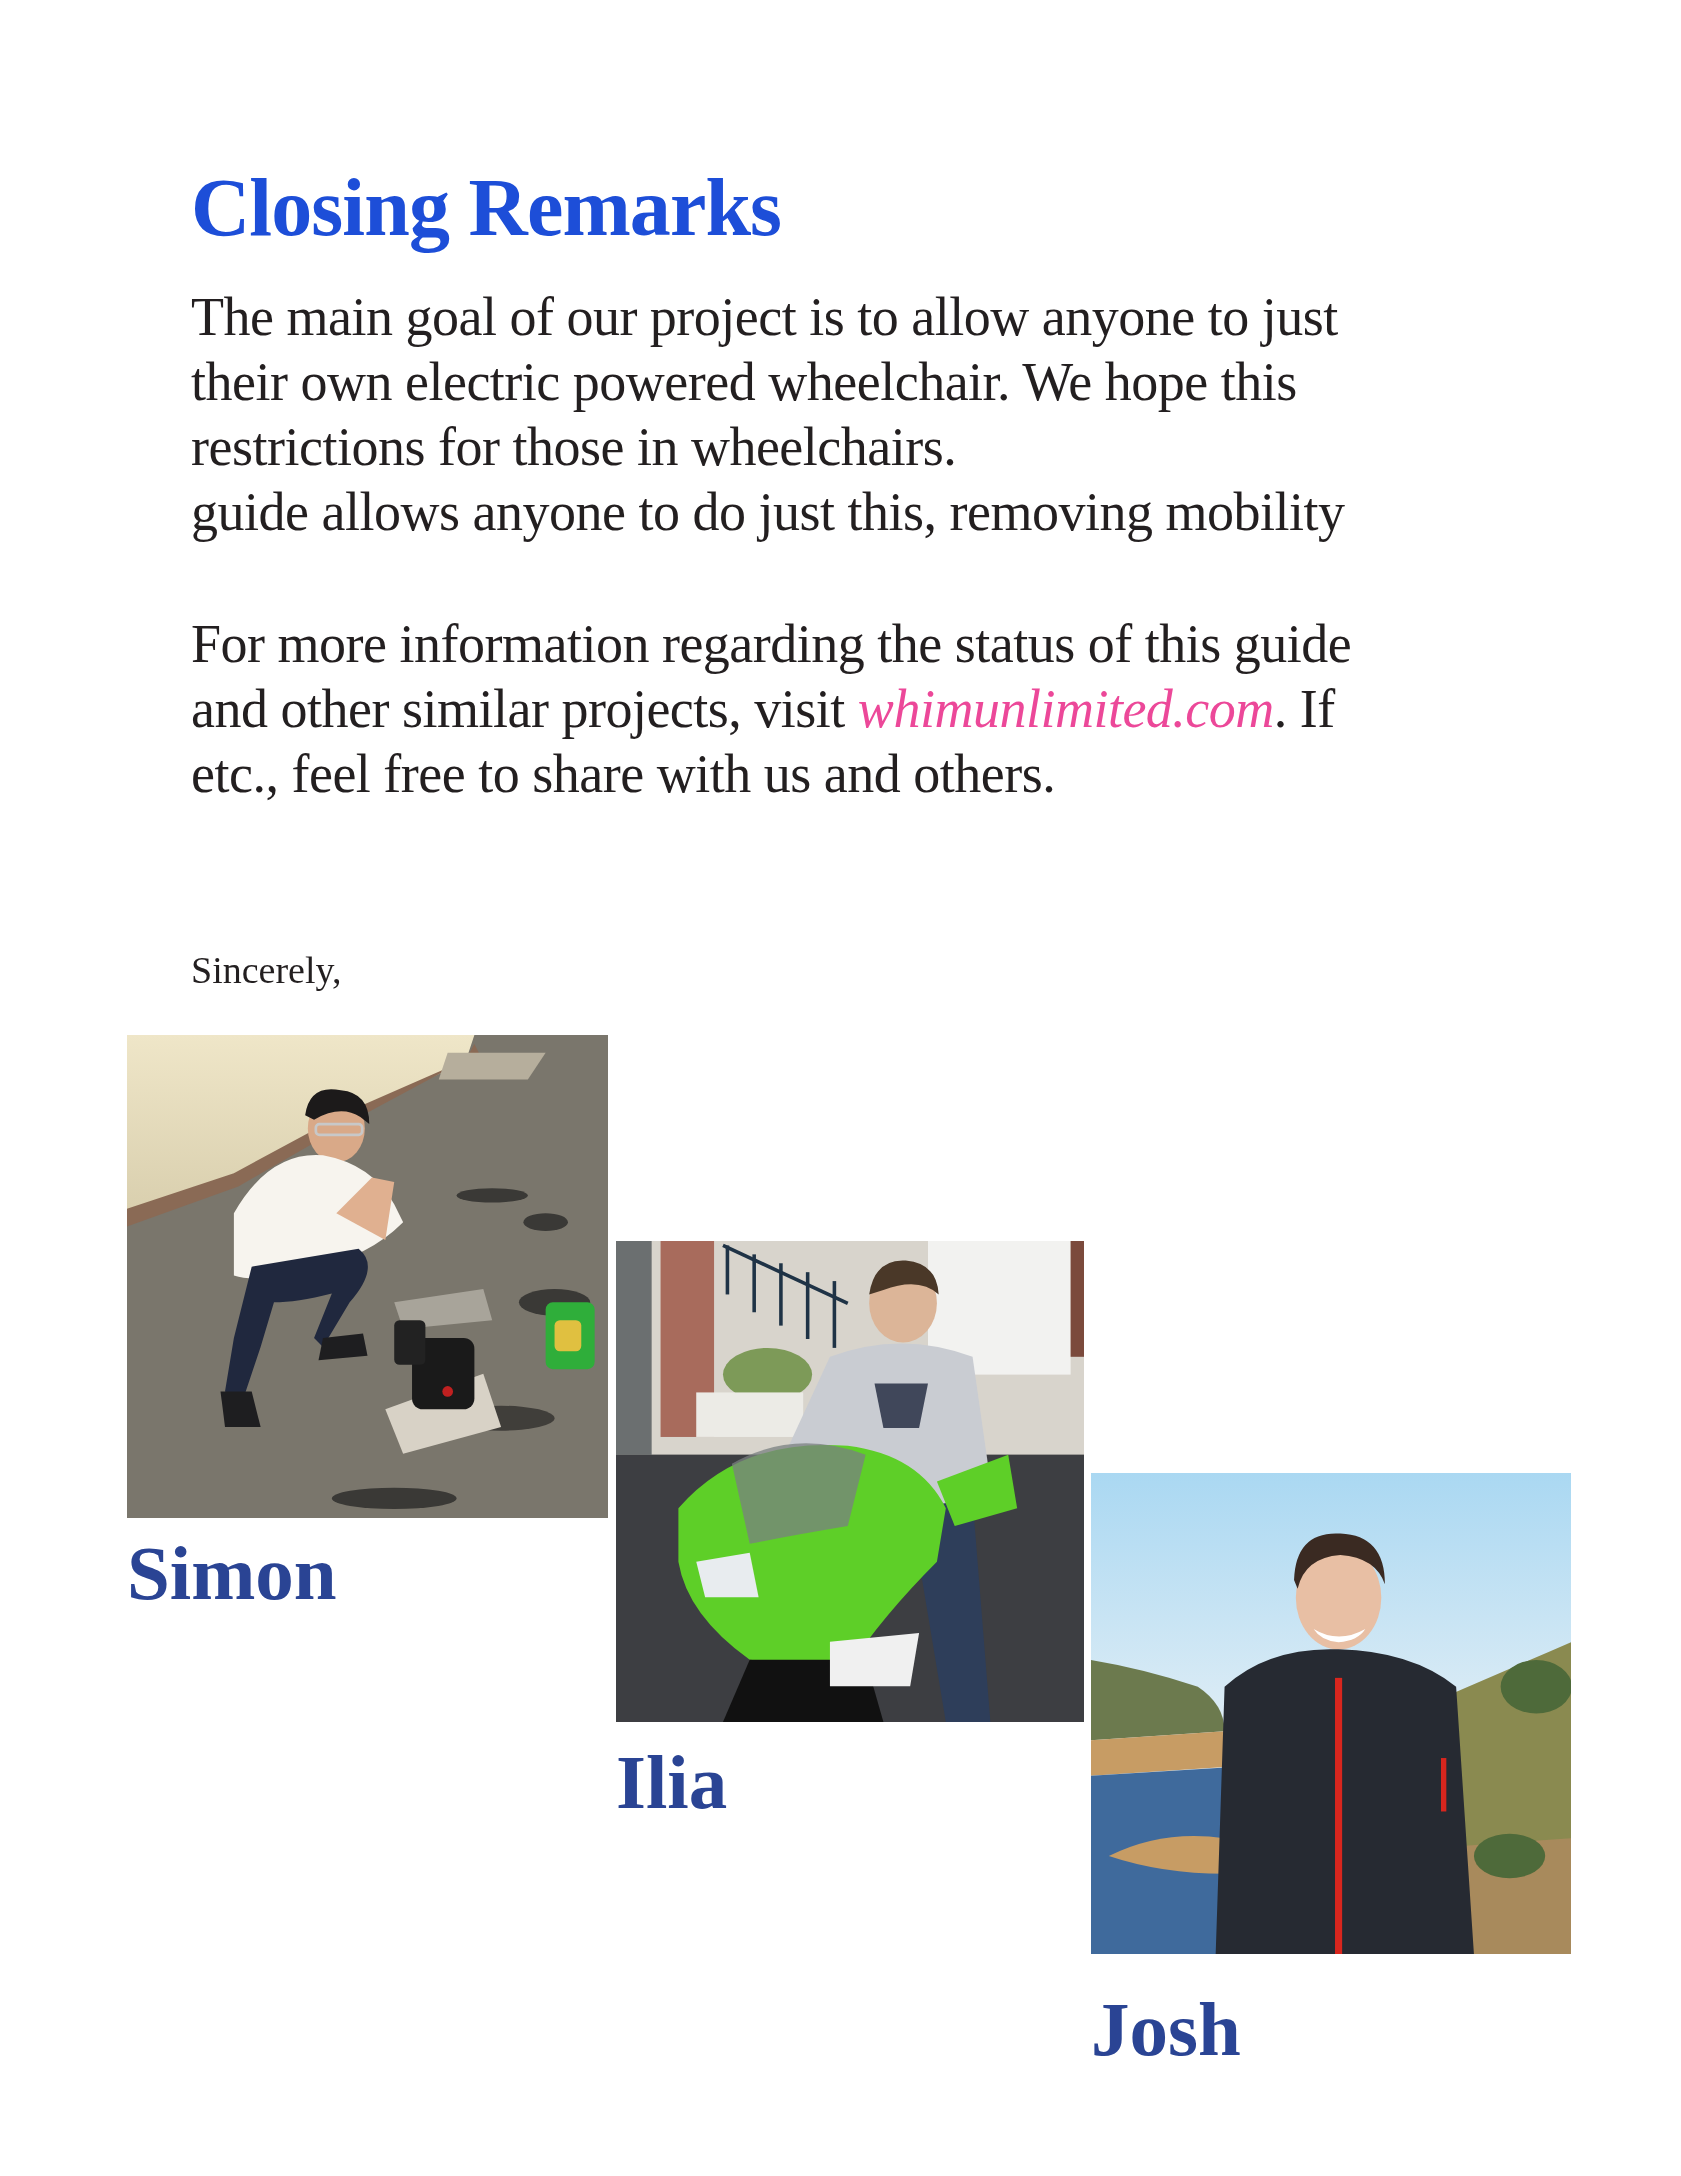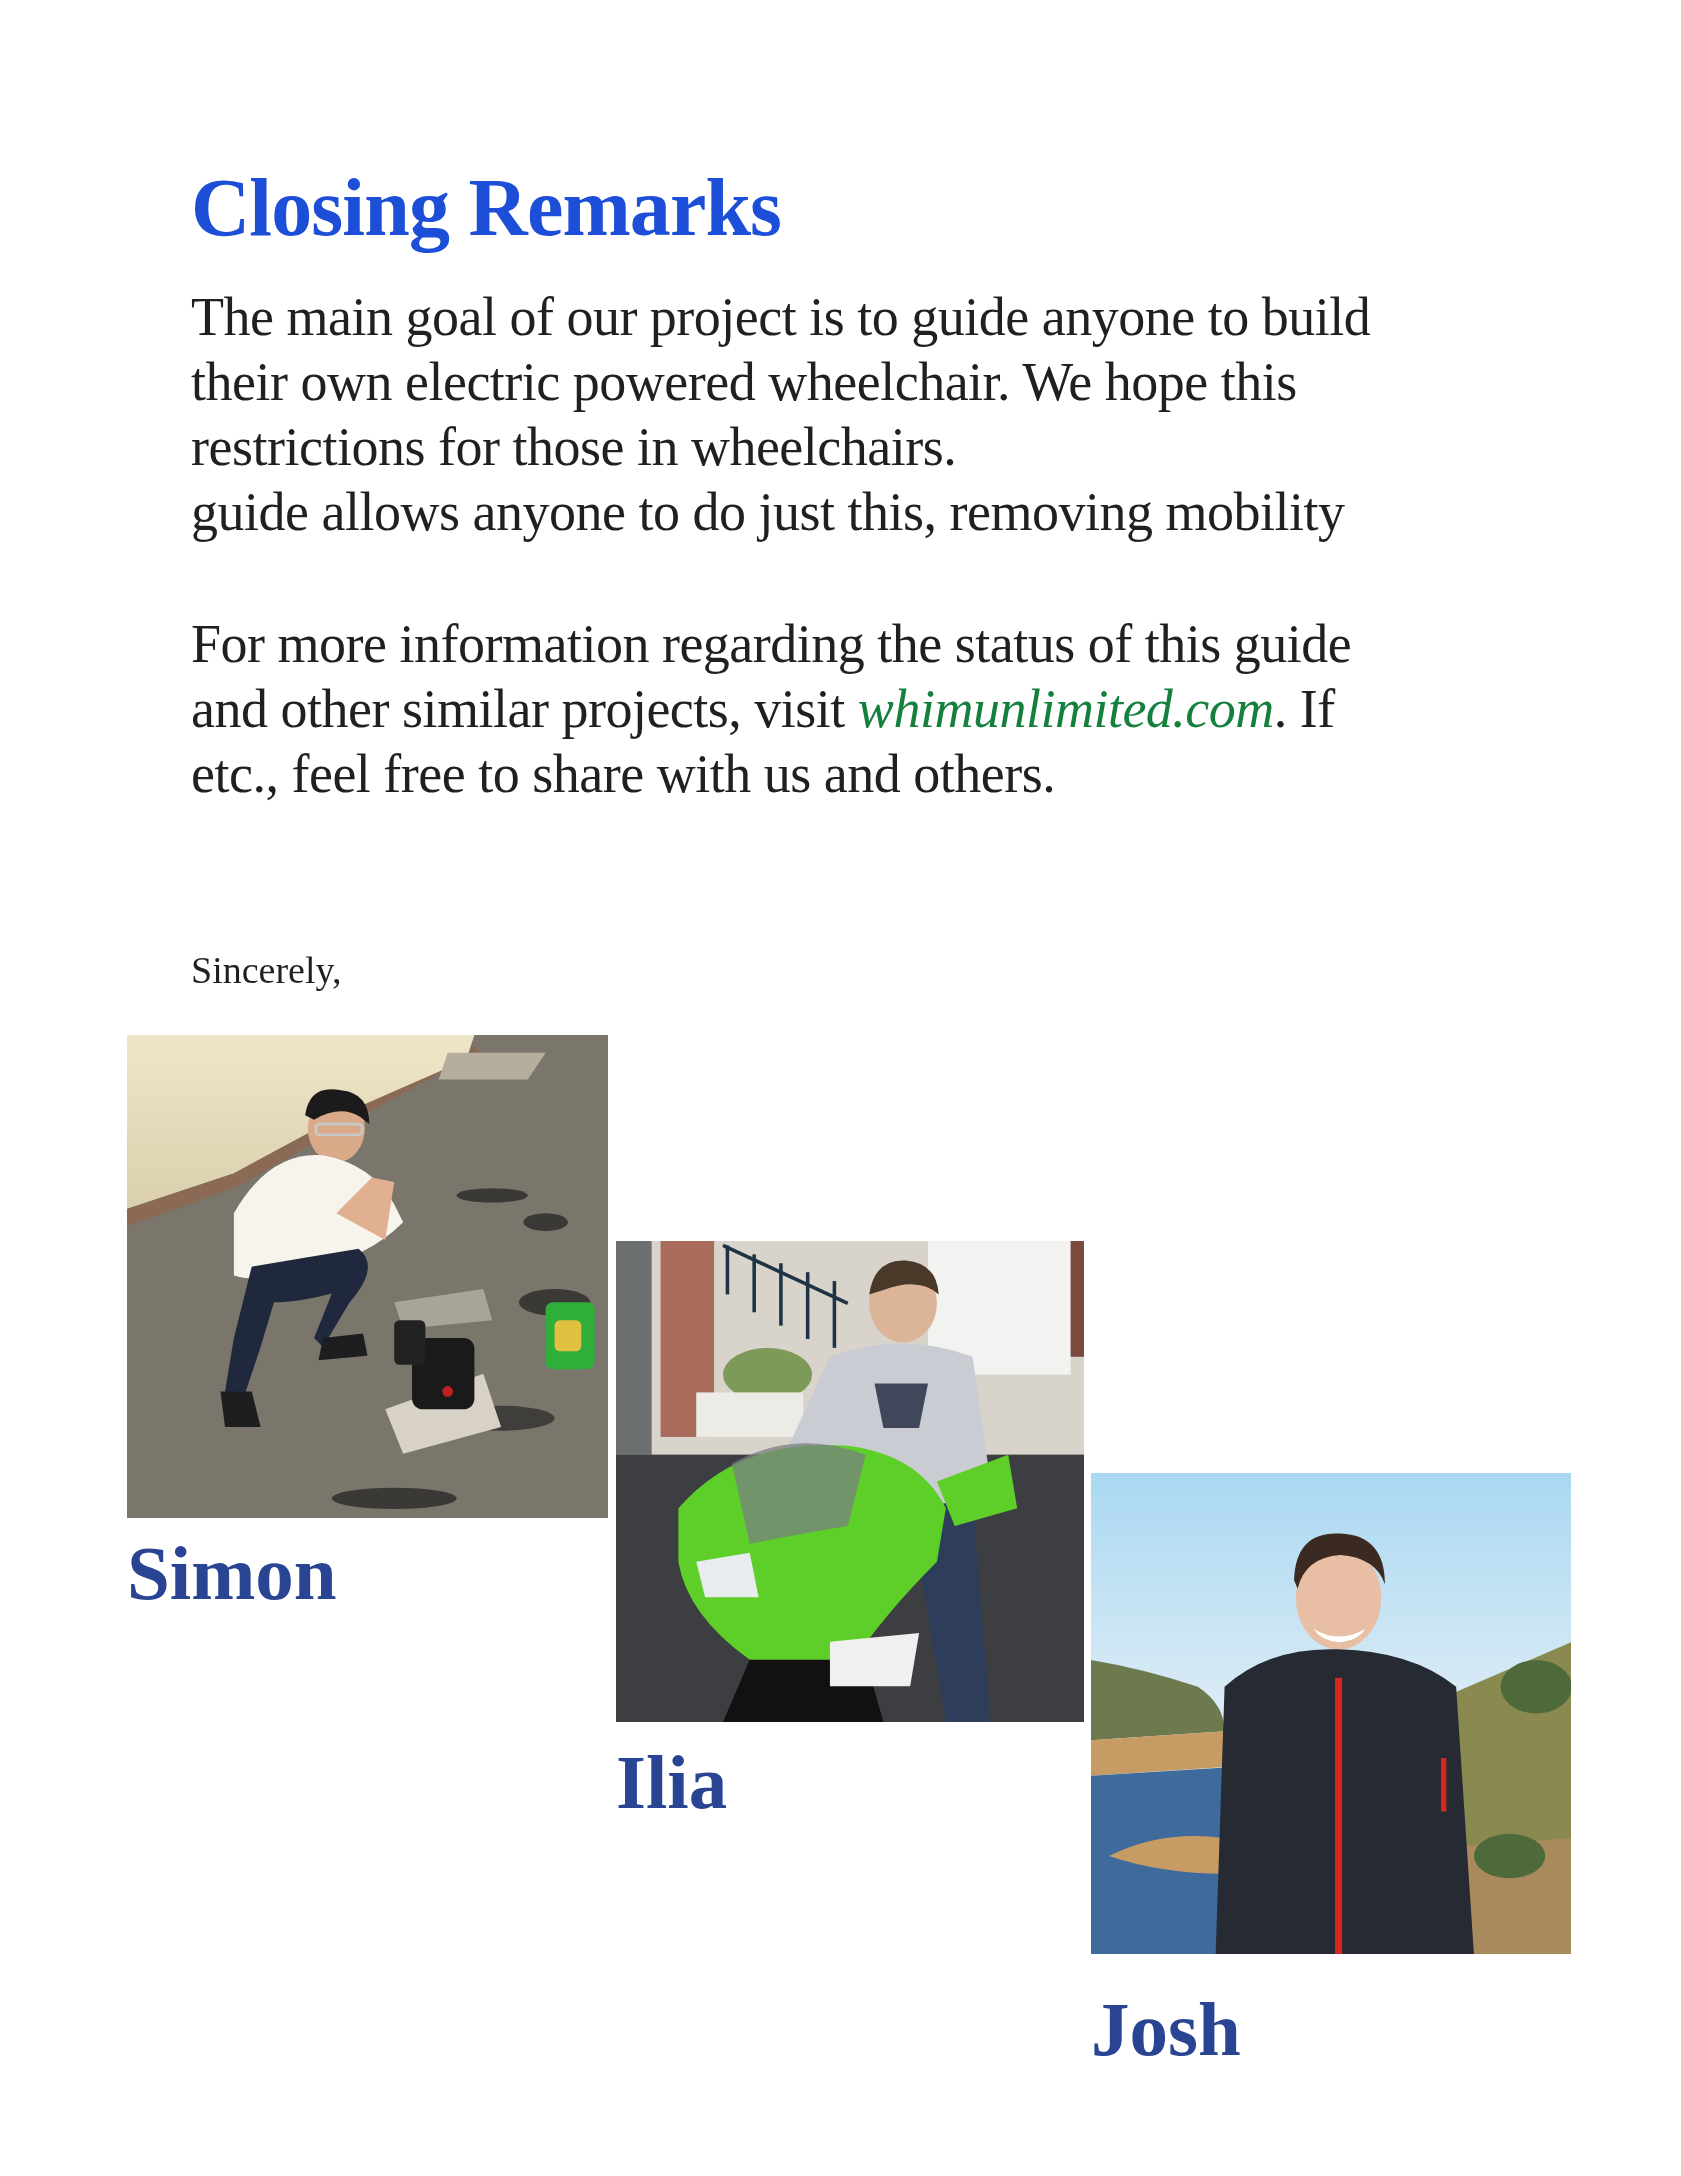--- a/index.html
+++ b/index.html
@@ -2,33 +2,33 @@
 <html style="font-size:14.3px"><head>
 <meta charset="utf-8">
 <style>
   html, body { margin:0; padding:0; background:#ffffff; }
   body { width:1682px; height:2176px; position:relative; overflow:hidden; font-family:"Liberation Serif","DejaVu Serif",serif; }
   .title { position:absolute; left:191px; top:159px; margin:0; font-size:82px; font-weight:bold; color:#1d4ed8; line-height:98px; letter-spacing:-0.9px; white-space:nowrap; }
   .para { position:absolute; left:191px; margin:0; font-size:54px; line-height:65px; color:#231f20; white-space:nowrap; letter-spacing:-0.5px; }
   .para .line { display:block; }
   .p1 { top:285px; }
   .p2 { top:612px; }
-  .link { color:#15803d; font-style:italic; text-decoration:none; }
+  .link { color:#ec4899; font-style:italic; text-decoration:none; }
   .sincerely { position:absolute; left:191px; top:938px; margin:0; font-size:38px; line-height:65px; color:#231f20; }
   .photo { position:absolute; overflow:hidden; }
   .photo svg { display:block; width:100%; height:100%; }
   .name { position:absolute; margin:0; font-size:77px; font-weight:bold; color:#2a4494; text-align:left; line-height:89px; }
 </style>
 </head>
 <body>
 
 <h1 class="title">Closing Remarks</h1>
 
 <p class="para p1">
-  <span class="line">The main goal of our project is to guide anyone to build</span>
+  <span class="line">The main goal of our project is to allow anyone to just</span>
   <span class="line">their own electric powered wheelchair.  We hope this</span>
   <span class="line">restrictions for those in wheelchairs.</span>
   <span class="line">guide allows anyone to do just this, removing mobility</span>
 </p>
 
 <p class="para p2">
   <span class="line">For more information regarding the status of this guide</span>
   <span class="line"><span>and other similar projects, visit </span><a class="link">whimunlimited.com</a><span>.  If</span></span>
   <span class="line">etc., feel free to share with us and others.</span>
 </p>

